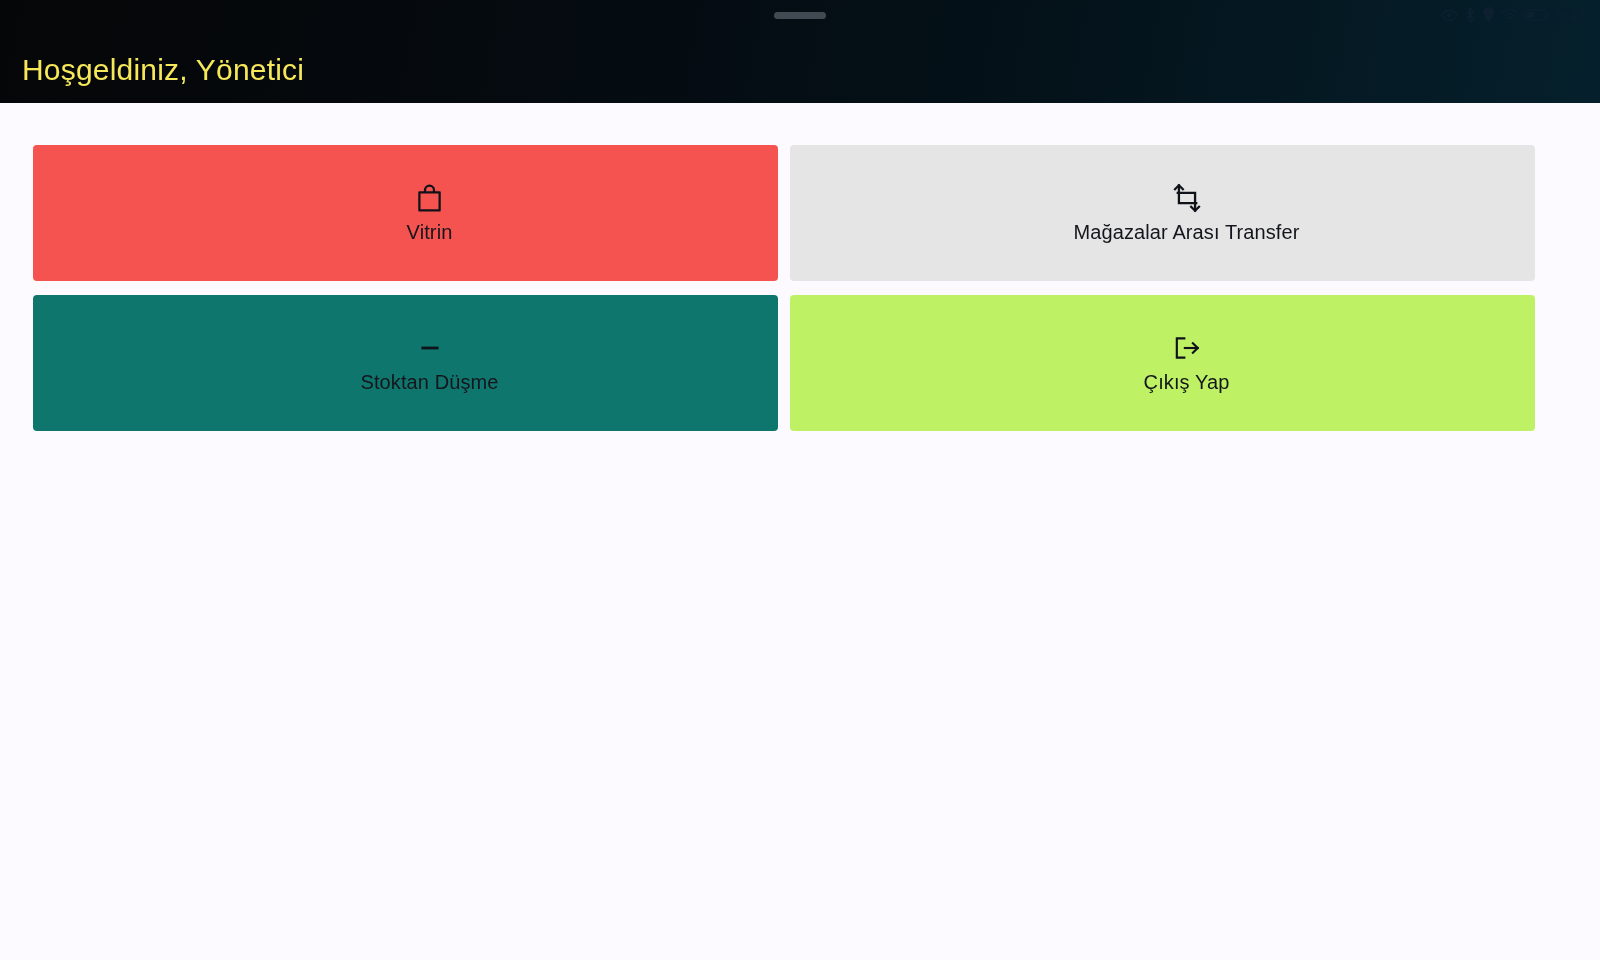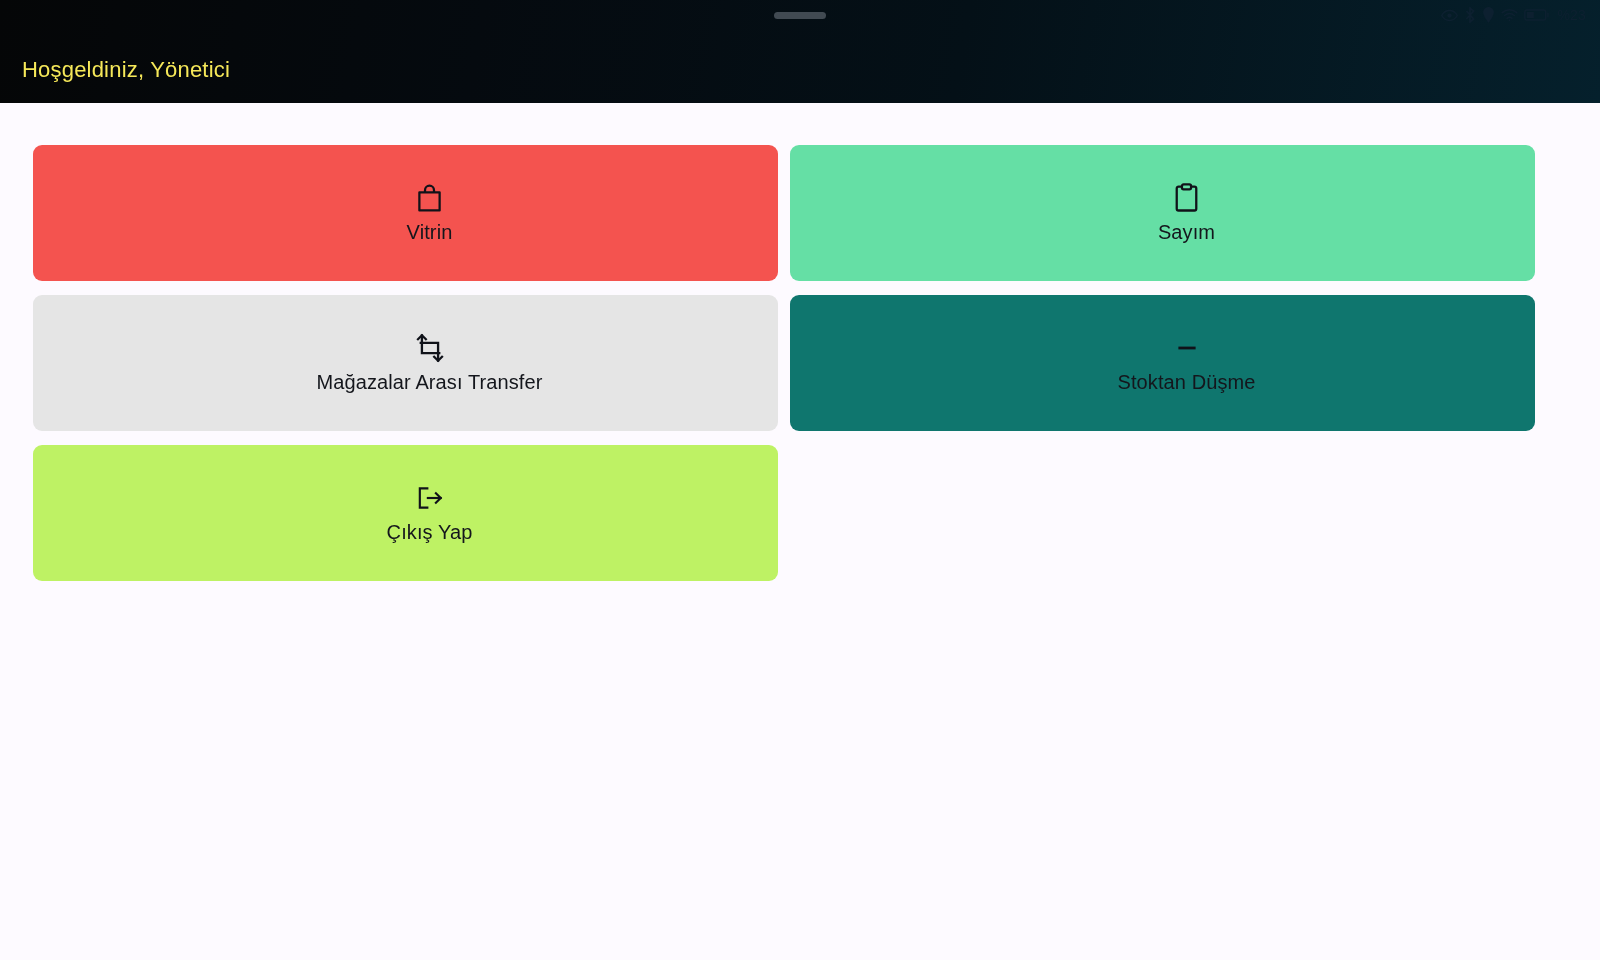--- a/index.html
+++ b/index.html
@@ -55,21 +55,21 @@
     font-size: 14px;
     letter-spacing: .2px;
     margin-left: 1px;
     font-family: "Liberation Sans", sans-serif;
   }
 
   .welcome-title {
     position: absolute;
     left: 22px;
     top: 50px;
-    font-size: 22px;
+    font-size: 30px;
     line-height: 40px;
     color: #F6E859;
     font-family: "Liberation Sans", sans-serif;
     letter-spacing: .2px;
     white-space: nowrap;
   }
 
   
   .tile-grid {
     position: relative;
@@ -77,21 +77,21 @@
     padding: 42px 32px 0 33px;
     box-sizing: border-box;
     display: flex;
     flex-wrap: wrap;
     gap: 14px 12px;
   }
   .tile {
     position: relative;
     width: 745px;
     height: 136px;
-    border-radius: 9px;
+    border-radius: 4px;
     display: flex;
     flex-direction: column;
     align-items: center;
     justify-content: center;
     box-sizing: border-box;
     cursor: pointer;
     user-select: none;
     padding-left: 48px;
   }
   .tile-icon {
@@ -164,29 +164,20 @@
   <div class="tile" style="background:#F4534F">
     <div class="tile-icon">
       <svg width="27" height="30" viewBox="0 0 24 26" fill="none" stroke="#101219" stroke-width="2" stroke-linejoin="round">
         <path d="M3 8h18v16H3z"></path>
         <path d="M8 8V6a4 4 0 0 1 8 0v2"></path>
       </svg>
     </div>
     <div class="tile-label">Vitrin</div>
   </div>
 
-  <div class="tile" style="background:#65DFA5">
-    <div class="tile-icon">
-      <svg width="25" height="30" viewBox="0 0 22 26" fill="none" stroke="#101219" stroke-width="2" stroke-linejoin="round">
-        <path d="M7 3H4a1.6 1.6 0 0 0-1.6 1.6v17.8A1.6 1.6 0 0 0 4 24h14a1.6 1.6 0 0 0 1.6-1.6V4.6A1.6 1.6 0 0 0 18 3h-3"></path>
-        <rect x="7" y="1" width="8" height="4.4" rx="1.4"></rect>
-      </svg>
-    </div>
-    <div class="tile-label">Sayım</div>
-  </div>
 
   <div class="tile" style="background:#e5e5e5">
     <div class="tile-icon">
       <svg width="30" height="30" viewBox="0 0 26 26" fill="none" stroke="#101219" stroke-width="2" stroke-linecap="square">
         <path d="M6 2v15.5h15"></path>
         <path d="M20 24V8.5H5"></path>
         <path d="M2.6 5.4L6 2l3.4 3.4"></path>
         <path d="M16.6 20.6L20 24l3.4-3.4"></path>
       </svg>
     </div>

